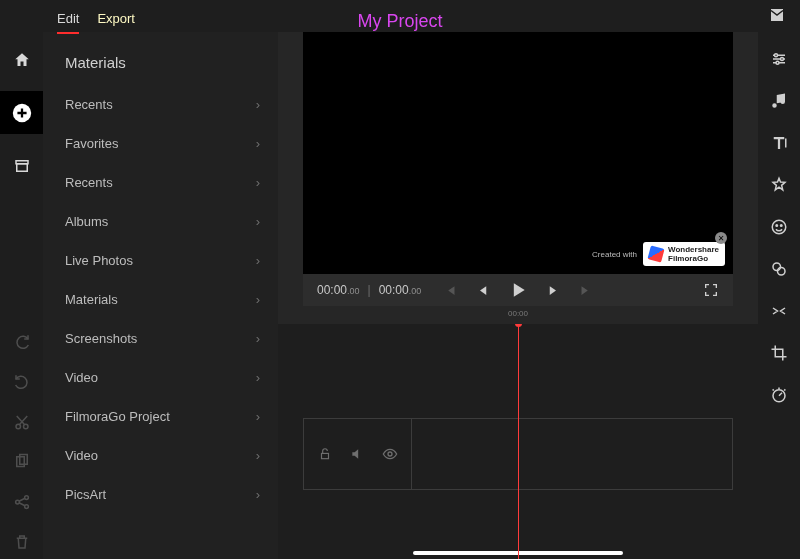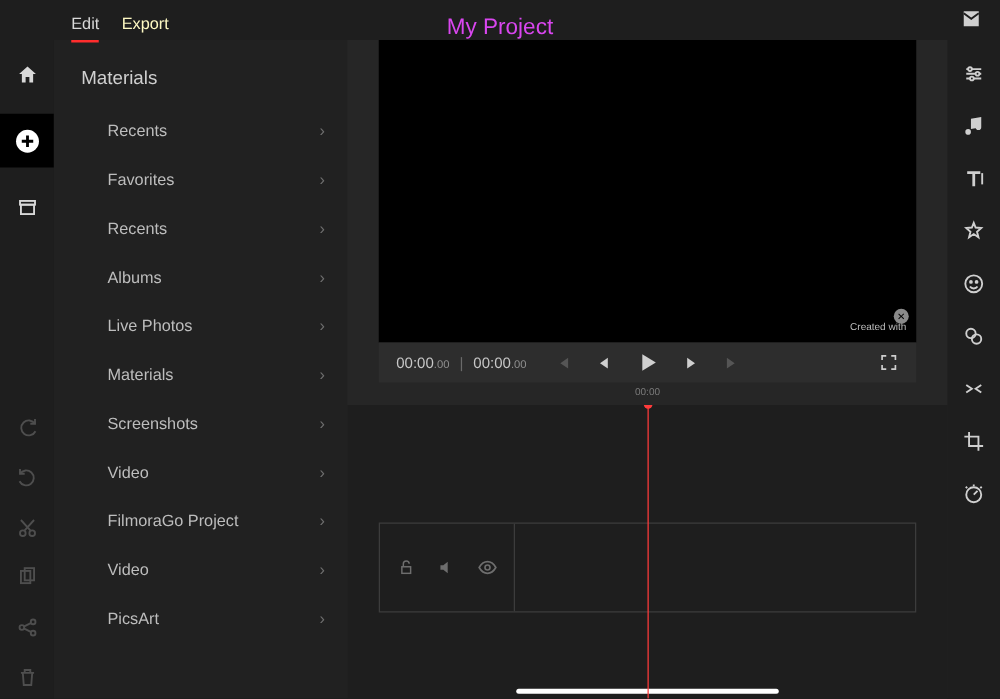--- a/index.html
+++ b/index.html
@@ -99,21 +99,20 @@
     padding: 0 22px 10px 22px;
   }
   .sb-item {
     display: flex;
     align-items: center;
     justify-content: space-between;
     padding: 12px 18px 12px 22px;
     font-size: 13px;
     color: #bdbdbd;
     cursor: pointer;
-    margin-left: 21px;
   }
   .sb-item .chev { color: #6e6e6e; }
   .center {
     flex: 1;
     display: flex;
     flex-direction: column;
     background: #262626;
     min-width: 0;
   }
   .preview-wrap {
@@ -378,20 +377,27 @@
         <span class="chev">›</span>
       </div>
   </div>
 
   <div class="center">
     <div class="preview-wrap">
       <div class="video-shell">
         <div class="watermark">
           <span class="wm-close">✕</span>
           <span class="wm-text-small">Created with</span>
+          <div class="wm-badge">
+            <div class="wm-logo"></div>
+            <div class="wm-brand">
+                <div>Wondershare</div>
+                <div>FilmoraGo</div>
+              </div>
+          </div>
         </div>
       </div>
       <div class="controls">
         <div class="time-group">
           <span><span>00:00</span><span class="time-ms">.00</span></span>
           <span class="divider">|</span>
           <span><span>00:00</span><span class="time-ms">.00</span></span>
         </div>
         <div class="transport">
           <span class="t-btn dim">

